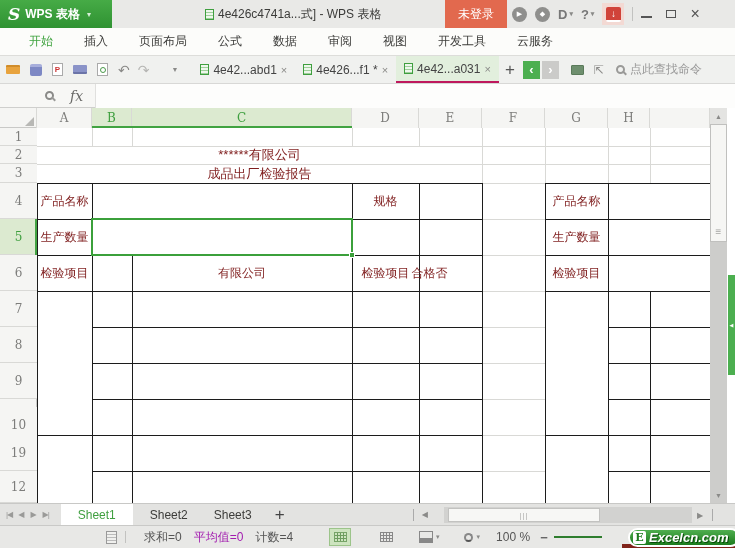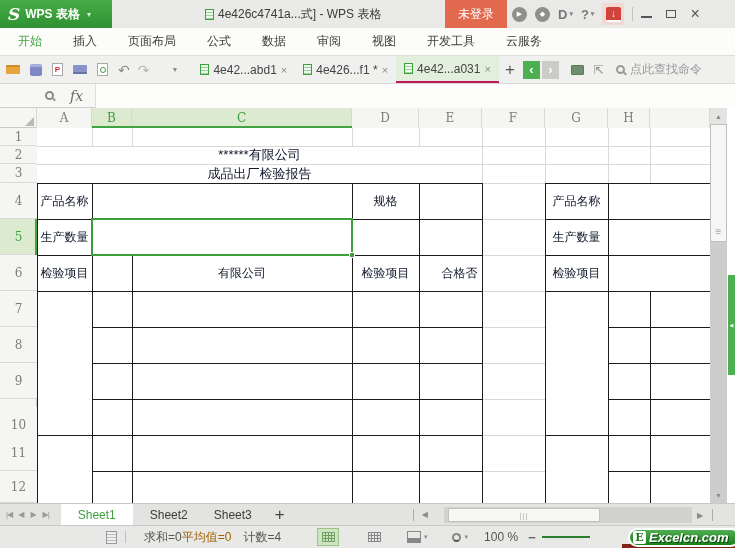--- a/index.html
+++ b/index.html
@@ -5,21 +5,21 @@
 *{box-sizing:border-box;margin:0;padding:0}
 html,body{width:735px;height:548px;overflow:hidden}
 body{font-family:"Liberation Sans",sans-serif;font-size:12px;color:#333;background:#fff;position:relative}
 .abs{position:absolute}
 .flex{display:flex;align-items:center}
 .ctr{display:flex;align-items:center;justify-content:center}
 .vl{position:absolute;width:1px;background:#1c1c1c}
 .hl{position:absolute;height:1px;background:#1c1c1c}
 .gvl{position:absolute;width:1px;background:#d9d9d6}
 .ghl{position:absolute;height:1px;background:#d9d9d6}
-.ct{position:absolute;display:flex;align-items:center;justify-content:center;color:#0f172a;font-size:12px;white-space:nowrap}
+.ct{position:absolute;display:flex;align-items:center;justify-content:center;color:#7f1d1d;font-size:12px;white-space:nowrap}
 .chead{position:absolute;top:0;height:20px;display:flex;align-items:center;justify-content:center;font-family:"DejaVu Serif",serif;color:#7d7d7b;font-size:12px;border-right:1px solid #d9d9d6;background:#f5f5f3}
 .chead.sel{background:#dcead0;color:#3f9f3f}
 .rhead{position:absolute;left:0;width:37px;display:flex;align-items:center;justify-content:center;font-family:"DejaVu Serif",serif;color:#7d7d7b;font-size:12px;border-bottom:1px solid #d9d9d6;background:#f5f5f3}
 .rhead.sel{background:#dcead0;color:#3f9f3f}
 .mag{position:relative;width:9px;height:9px;border:2px solid #9a9a98;border-radius:50%;display:inline-block;flex:none}
 .mag::after{content:"";position:absolute;width:5px;height:2px;background:#9a9a98;transform:rotate(45deg);right:-4px;bottom:-2px}
 .mb{padding:0 2px;color:#3c3c3a;font-size:12px}
 .mb.active{color:#3fa33f}
 .doctabicon{width:9px;height:11px;border:1px solid #3f9f3f;background:repeating-linear-gradient(#eef7ec 0 2px,#9fcf9b 2px 3px);flex:none;margin-right:4px}
 .doctab{display:flex;align-items:center;height:27px;padding:0 8px;color:#444;white-space:nowrap}
@@ -61,21 +61,21 @@
       <span class="ctr" style="width:22px;height:22px;background:#f3d9d3">
         <span class="ctr" style="width:15px;height:15px;background:#d0433a;border-radius:2px;color:#fff;font-size:10px;border-bottom:2px solid #fff">↓</span>
       </span>
       <span style="width:1px;height:14px;background:#c2c2c0"></span>
       <span style="width:11px;height:2px;background:#555;margin-top:6px"></span>
       <span class="winbox" style="margin-left:6px"></span>
       <span style="color:#555;font-size:16px;margin-left:6px;line-height:1">×</span>
     </div>
   </div>
 
-  <div class="abs flex" style="left:0;top:28px;width:735px;height:28px;background:#fcfcfa;border-bottom:1px solid #ddddda;padding-left:16px;gap:27px">
+  <div class="abs flex" style="left:0;top:28px;width:735px;height:28px;background:#fcfcfa;border-bottom:1px solid #ddddda;padding-left:27px;gap:27px">
     <span class="mb active">开始</span>
     <span class="mb">插入</span>
     <span class="mb">页面布局</span>
     <span class="mb">公式</span>
     <span class="mb">数据</span>
     <span class="mb">审阅</span>
     <span class="mb">视图</span>
     <span class="mb">开发工具</span>
     <span class="mb">云服务</span>
   </div>
@@ -146,21 +146,21 @@
     <div class="rhead" style="top:20px;height:18px">1</div>
     <div class="rhead" style="top:38px;height:18px">2</div>
     <div class="rhead" style="top:56px;height:19px">3</div>
     <div class="rhead" style="top:75px;height:36px">4</div>
     <div class="rhead sel" style="top:111px;height:36px">5</div>
     <div class="rhead" style="top:147px;height:36px">6</div>
     <div class="rhead" style="top:183px;height:36px">7</div>
     <div class="rhead" style="top:219px;height:36px">8</div>
     <div class="rhead" style="top:255px;height:36px">9</div>
     <div class="rhead" style="top:299px;height:36px">10</div>
-    <div class="rhead" style="top:327px;height:36px">11</div>
+    <div class="rhead" style="top:327px;height:36px">19</div>
     <div class="rhead" style="top:363px;height:32px">12</div>
     <div class="abs" style="left:35px;top:111px;width:2px;height:36px;background:#41a341"></div>
 
     <div>
       <div class="gvl" style="left:92px;top:20px;height:18px"></div>
       <div class="gvl" style="left:132px;top:20px;height:18px"></div>
       <div class="gvl" style="left:352px;top:20px;height:18px"></div>
       <div class="gvl" style="left:419px;top:20px;height:18px"></div>
       <div class="gvl" style="left:482px;top:20px;height:55px"></div>
       <div class="gvl" style="left:545px;top:20px;height:55px"></div>
@@ -212,21 +212,21 @@
     <div class="ct" style="left:37px;top:38px;width:445px;height:18px;font-size:13px">******有限公司</div>
     <div class="ct" style="left:37px;top:56px;width:445px;height:19px;font-size:13px">成品出厂检验报告</div>
     <div class="ct" style="left:37px;top:75px;width:55px;height:36px">产品名称</div>
     <div class="ct" style="left:352px;top:75px;width:67px;height:36px">规格</div>
     <div class="ct" style="left:545px;top:75px;width:63px;height:36px">产品名称</div>
     <div class="ct" style="left:37px;top:111px;width:55px;height:36px">生产数量</div>
     <div class="ct" style="left:545px;top:111px;width:63px;height:36px">生产数量</div>
     <div class="ct" style="left:37px;top:147px;width:55px;height:36px">检验项目</div>
     <div class="ct" style="left:132px;top:147px;width:220px;height:36px">有限公司</div>
     <div class="ct" style="left:352px;top:147px;width:67px;height:36px">检验项目</div>
-    <div class="ct" style="left:428px;top:147px;width:63px;height:36px">合格否</div>
+    <div class="ct" style="left:398px;top:147px;width:63px;height:36px">合格否</div>
     <div class="ct" style="left:545px;top:147px;width:63px;height:36px">检验项目</div>
 
     <div class="abs" style="left:91px;top:110px;width:262px;height:38px;border:2px solid #3ba03b">
       <span class="abs" style="right:-4px;bottom:-4px;width:6px;height:6px;background:#3ba03b;border:1px solid #fff"></span>
     </div>
 
     <div class="abs" style="left:710px;top:0;width:17px;height:395px;background:#cdcdcb">
       <div class="ctr" style="width:17px;height:16px;background:#e4e4e2;color:#8a8a88;font-size:7px">▲</div>
       <div class="abs" style="left:0;top:16px;width:17px;height:118px;background:#f6f6f4;border:1px solid #c0c0be">
         <div class="ctr" style="position:absolute;left:0;bottom:4px;width:15px;color:#a5a5a3;font-size:10px">≡</div>
@@ -251,21 +251,21 @@
       <div class="ctr abs" style="left:4px;top:1px;width:152px;height:14px;background:#f7f7f5;border:1px solid #c2c2c0;color:#a5a5a3;font-size:7px;letter-spacing:1px">|||</div>
     </div>
     <span class="abs" style="left:697px;top:7px;color:#8a8a88;font-size:8px">▶</span>
     <span class="abs" style="left:712px;top:5px;width:1px;height:12px;background:#aaa"></span>
   </div>
 
   <div class="abs flex" style="left:0;top:525px;width:735px;height:23px;background:#e8e8e6;border-top:1px solid #c9c9c7">
     <span style="width:11px;height:13px;border:1px solid #999;background:repeating-linear-gradient(#f0f0ee 0 2px,#bbb 2px 3px);margin-left:106px"></span>
     <span style="width:1px;height:12px;background:#c2c2c0;margin-left:8px"></span>
     <span style="color:#555;margin-left:18px">求和=0</span>
-    <span style="color:#a16207;">平均值=0</span>
+    <span style="color:#a21caf;margin-left:12px">平均值=0</span>
     <span style="color:#555;margin-left:12px">计数=4</span>
     <span class="ctr" style="width:22px;height:18px;background:#cde4bf;border:1px solid #9cc48a;margin-left:36px">
         <span class="gridglyph"></span>
       </span>
     <span class="ctr" style="width:22px;height:18px;margin-left:24px">
         <span class="gridglyph gray"></span>
       </span>
     <span class="flex" style="margin-left:22px">
         <span style="width:14px;height:12px;border:1px solid #888;background:linear-gradient(180deg,transparent 0 6px,#888 6px)"></span>
         <span class="arrow-s" style="margin-left:3px">▾</span>

